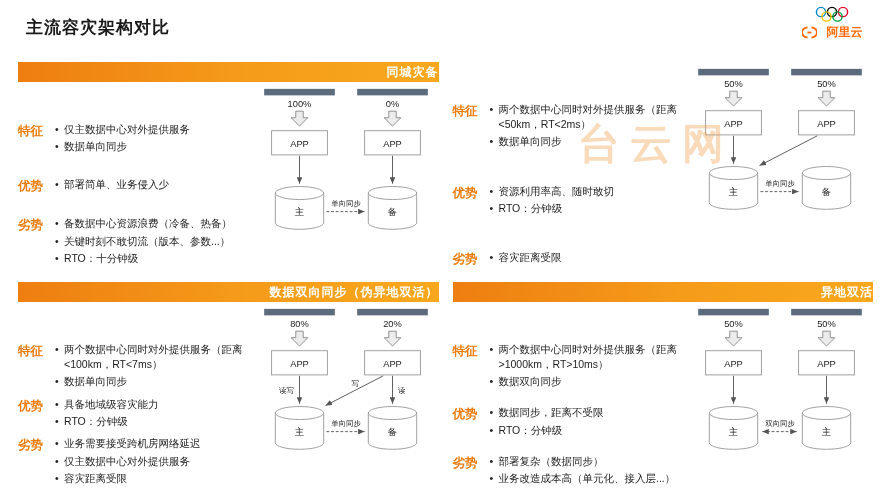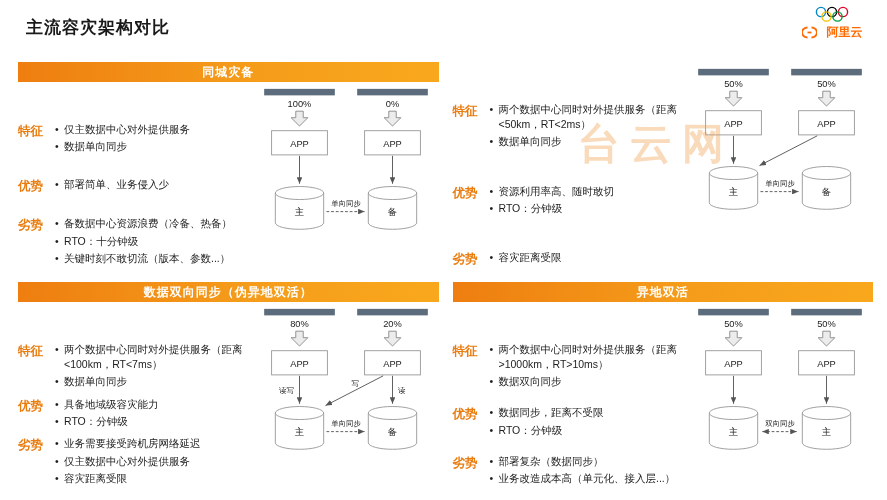--- a/index.html
+++ b/index.html
@@ -26,21 +26,21 @@
   .grid{
     position:absolute;left:18px;right:14px;top:62px;bottom:6px;
     display:grid;grid-template-columns:1fr 1fr;grid-template-rows:1fr 1fr;
     column-gap:14px;row-gap:8px;
   }
   .quad{display:flex;flex-direction:column;min-height:0;}
   .quad-header{
     height:20px;flex:0 0 20px;
     background:linear-gradient(90deg,#ee7e10 0%,#f59c1a 55%,#f9a81d 100%);
     color:#fff;font-weight:bold;font-size:12px;
-    display:flex;align-items:center;justify-content:center;letter-spacing:1px;
+    display:flex;align-items:center;justify-content:flex-end;letter-spacing:1px;
   }
   .quad-body{flex:1;display:flex;padding-top:5px;min-height:0;}
   .text-col{
     flex:1;display:flex;flex-direction:column;justify-content:space-between;
     padding:2px 2px 6px 0;min-width:0;margin-top:33px;
   }
   .group{display:flex;align-items:flex-start;}
   .group-label{
     flex:0 0 36px;color:#e97d10;font-weight:bold;font-size:12.5px;padding-top:1px;
   }
@@ -98,22 +98,22 @@
         <div class="group">
           <div class="group-label">优势</div>
           <ul class="bullets">
               <li>部署简单、业务侵入少</li>
             </ul>
         </div>
         <div class="group">
           <div class="group-label">劣势</div>
           <ul class="bullets">
               <li>备数据中心资源浪费（冷备、热备）</li>
+              <li>关键时刻不敢切流（版本、参数...）</li>
               <li>RTO：十分钟级</li>
-              <li>关键时刻不敢切流（版本、参数...）</li>
             </ul>
         </div>
       </div>
       <div class="diagram">
         <svg class="diag" viewBox="0 0 200 190" preserveAspectRatio="xMidYMin meet">
           <defs>
             <marker id="ah0" markerWidth="8" markerHeight="6" refX="7" refY="3" orient="auto" markerUnits="userSpaceOnUse">
                 <path d="M0,0L7,3L0,6Z" fill="#555"></path>
               </marker>
           </defs>

